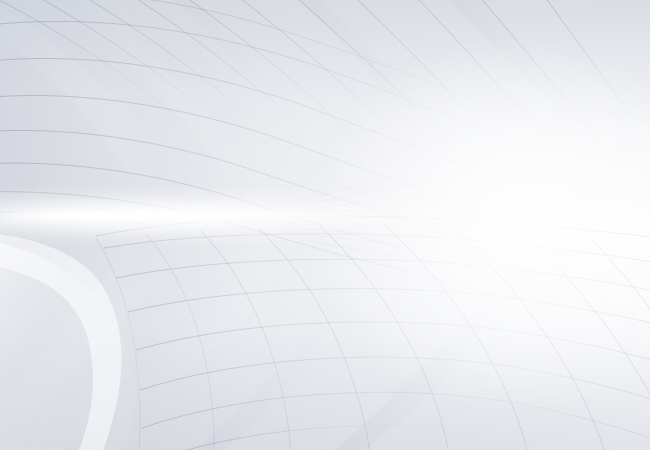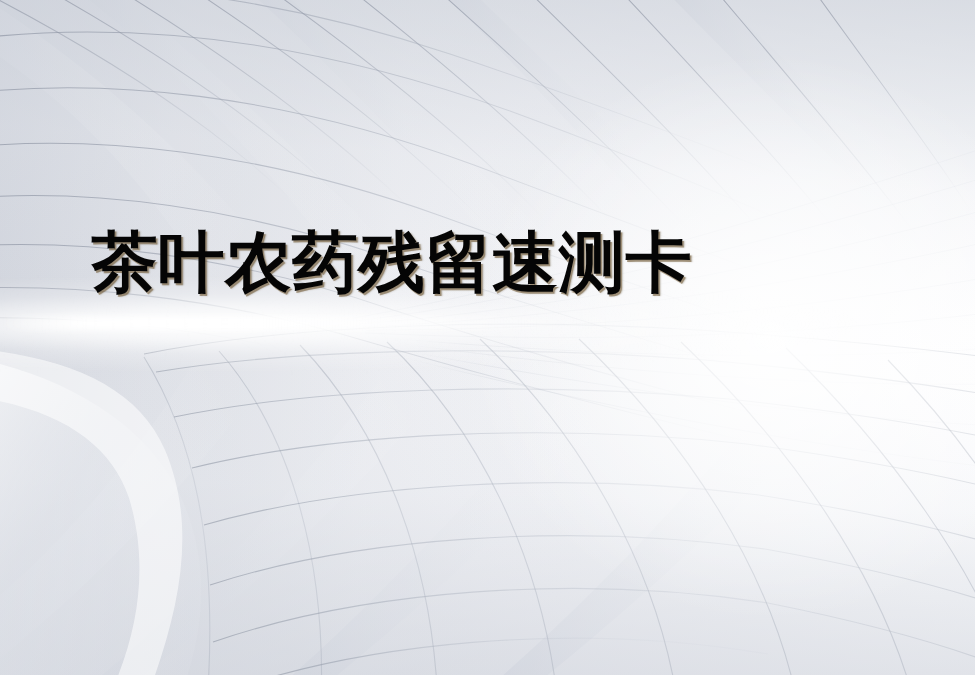--- a/index.html
+++ b/index.html
@@ -235,16 +235,15 @@
       <path d="M 240,228 C 372,254 514,276 664,284"></path>
       <path d="M 236,230 C 368,264 510,294 664,312"></path>
     </g>
   </svg>
 
   <div class="glow-right"></div>
   <div class="streak"></div>
   <div class="streak-core"></div>
 
   <div class="title-block">
-    <p class="title-line">茶叶农药残留速测卡</p>
   </div>
 
 </div>
 
 </body></html>

